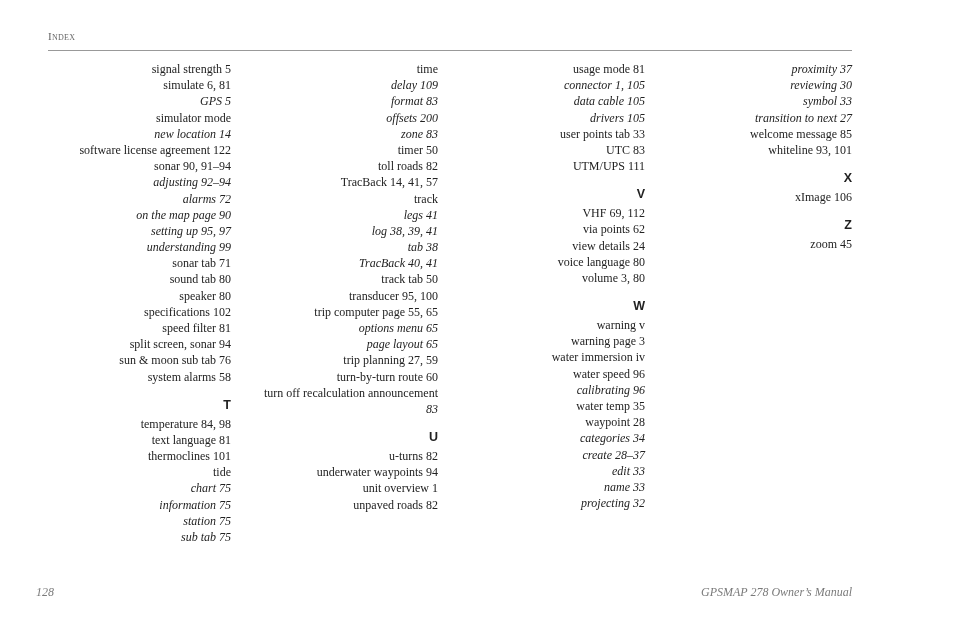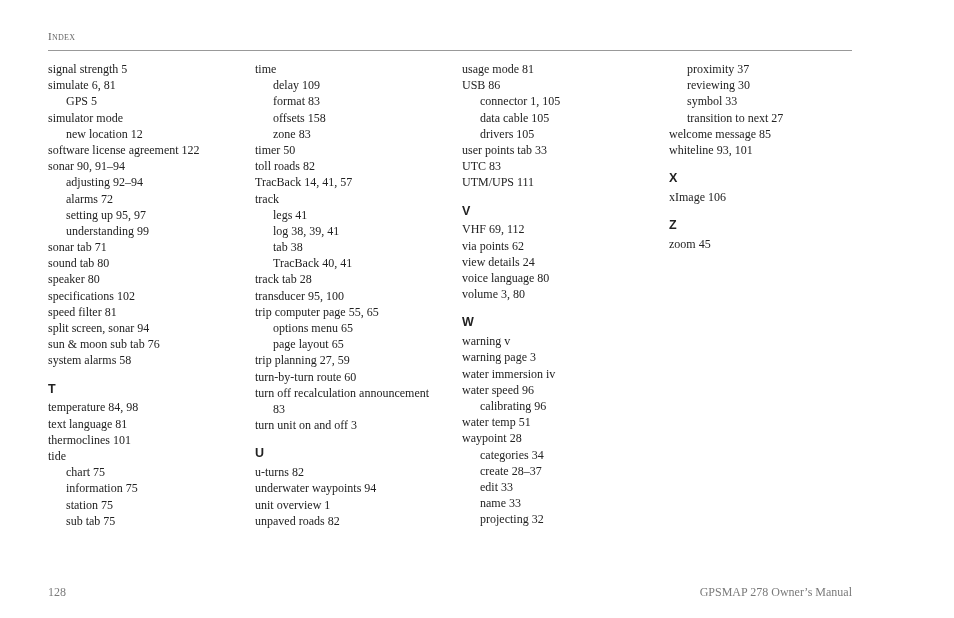--- a/index.html
+++ b/index.html
@@ -21,43 +21,45 @@
   .header {
     font-size: 11px;
     letter-spacing: 0.3px;
     color: #666;
     margin-bottom: 8px;
     font-variant: small-caps;
   }
   .columns {
     display: flex;
     gap: 24px;
+    text-align: right;
   }
   .col {
     flex: 1 1 0;
     font-size: 12px;
     line-height: 1.35;
   }
   .letter-head {
     font-family: Arial, Helvetica, sans-serif;
     font-weight: 700;
     font-size: 12.5px;
     color: #222;
     margin-top: 12px;
     margin-bottom: 2px;
   }
   .entry {}
-  .sub1 { padding-left: 18px; }
+  .sub1 { padding-left: 18px; font-style: italic; }
   .footer {
     position: absolute;
-    left: 48px;
+    left: 36px;
     right: 48px;
     bottom: 18px;
     display: flex;
     justify-content: space-between;
+    font-style: italic;
     color: #7a7a7a;
     font-size: 12px;
   }
   hr.rule {
     border: none;
     border-top: 0.5px solid #999;
     margin: 2px 0 10px 0;
   }
 </style>
 </head>
@@ -66,25 +68,26 @@
 <div class="page">
   <div class="header">Index</div>
   <hr class="rule">
 
   <div class="columns" id="cols">
       <div class="col">
         <div class="entry">signal strength  5</div>
         <div class="entry">simulate  6, 81</div>
         <div class="entry sub1">GPS  5</div>
         <div class="entry">simulator mode</div>
-        <div class="entry sub1">new location  12</div>
+        <div class="entry sub1">new location  14</div>
         <div class="entry">software license agreement  122</div>
         <div class="entry">sonar  90, 91–94</div>
         <div class="entry sub1">adjusting  92–94</div>
         <div class="entry sub1">alarms  72</div>
+        <div class="entry sub1">on the map page  90</div>
         <div class="entry sub1">setting up  95, 97</div>
         <div class="entry sub1">understanding  99</div>
         <div class="entry">sonar tab  71</div>
         <div class="entry">sound tab  80</div>
         <div class="entry">speaker  80</div>
         <div class="entry">specifications  102</div>
         <div class="entry">speed filter  81</div>
         <div class="entry">split screen, sonar  94</div>
         <div class="entry">sun &amp; moon sub tab  76</div>
         <div class="entry">system alarms  58</div>
@@ -95,68 +98,66 @@
         <div class="entry">tide</div>
         <div class="entry sub1">chart  75</div>
         <div class="entry sub1">information  75</div>
         <div class="entry sub1">station  75</div>
         <div class="entry sub1">sub tab  75</div>
       </div>
       <div class="col">
         <div class="entry">time</div>
         <div class="entry sub1">delay  109</div>
         <div class="entry sub1">format  83</div>
-        <div class="entry sub1">offsets  158</div>
+        <div class="entry sub1">offsets  200</div>
         <div class="entry sub1">zone  83</div>
         <div class="entry">timer  50</div>
         <div class="entry">toll roads  82</div>
         <div class="entry">TracBack  14, 41, 57</div>
         <div class="entry">track</div>
         <div class="entry sub1">legs  41</div>
         <div class="entry sub1">log  38, 39, 41</div>
         <div class="entry sub1">tab  38</div>
         <div class="entry sub1">TracBack  40, 41</div>
-        <div class="entry">track tab  28</div>
+        <div class="entry">track tab  50</div>
         <div class="entry">transducer  95, 100</div>
         <div class="entry">trip computer page  55, 65</div>
         <div class="entry sub1">options menu  65</div>
         <div class="entry sub1">page layout  65</div>
         <div class="entry">trip planning  27, 59</div>
         <div class="entry">turn-by-turn route  60</div>
         <div class="entry">turn off recalculation announcement</div>
         <div class="entry sub1">83</div>
-        <div class="entry">turn unit on and off  3</div>
         <div class="letter-head">U</div>
         <div class="entry">u-turns  82</div>
         <div class="entry">underwater waypoints  94</div>
         <div class="entry">unit overview  1</div>
         <div class="entry">unpaved roads  82</div>
       </div>
       <div class="col">
         <div class="entry">usage mode  81</div>
-        <div class="entry">USB  86</div>
         <div class="entry sub1">connector  1, 105</div>
         <div class="entry sub1">data cable  105</div>
         <div class="entry sub1">drivers  105</div>
         <div class="entry">user points tab  33</div>
         <div class="entry">UTC  83</div>
         <div class="entry">UTM/UPS  111</div>
         <div class="letter-head">V</div>
         <div class="entry">VHF  69, 112</div>
         <div class="entry">via points  62</div>
         <div class="entry">view details  24</div>
         <div class="entry">voice language  80</div>
         <div class="entry">volume  3, 80</div>
         <div class="letter-head">W</div>
         <div class="entry">warning  v</div>
         <div class="entry">warning page  3</div>
         <div class="entry">water immersion  iv</div>
         <div class="entry">water speed  96</div>
         <div class="entry sub1">calibrating  96</div>
-        <div class="entry">water temp  51</div>
+        <div class="entry">water temp  35</div>
         <div class="entry">waypoint  28</div>
         <div class="entry sub1">categories  34</div>
         <div class="entry sub1">create  28–37</div>
         <div class="entry sub1">edit  33</div>
         <div class="entry sub1">name  33</div>
         <div class="entry sub1">projecting  32</div>
       </div>
       <div class="col">
         <div class="entry sub1">proximity  37</div>
         <div class="entry sub1">reviewing  30</div>

